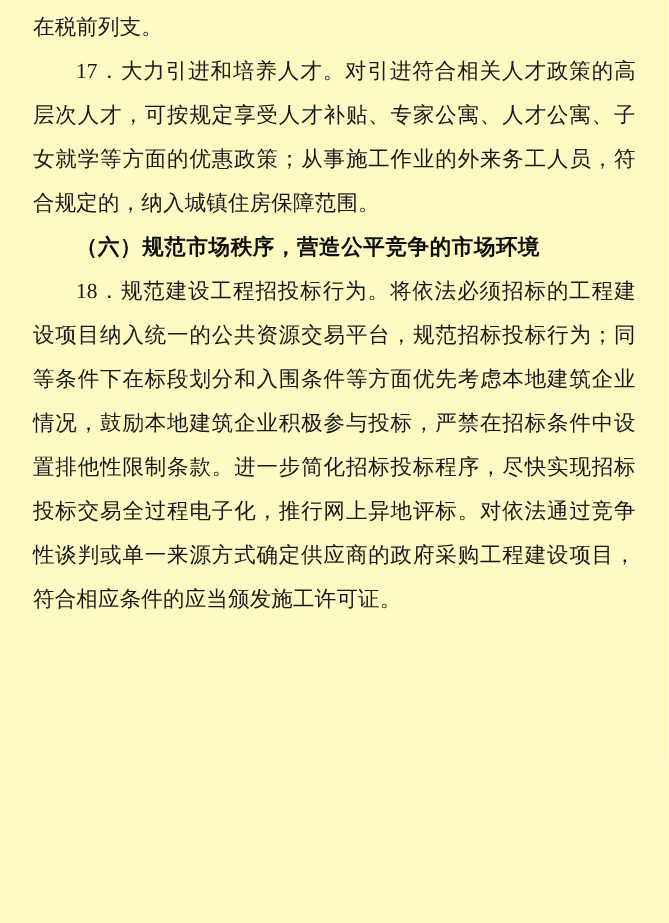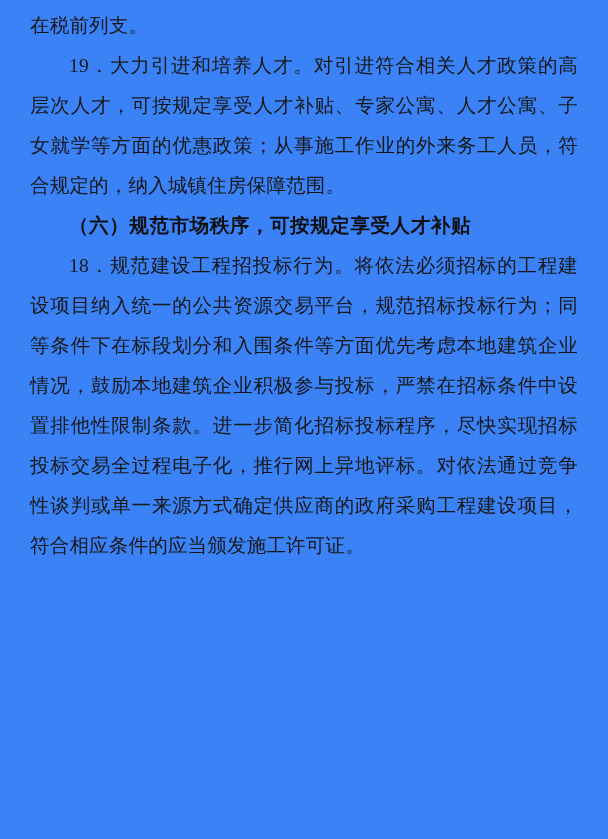--- a/index.html
+++ b/index.html
@@ -12,21 +12,21 @@
     height: 839px;
     overflow: hidden;
     font-family: "Liberation Serif", "DejaVu Serif", serif;
     color: #1b1b1b;
   }
   .page {
     width: 608px;
     height: 839px;
     box-sizing: border-box;
     padding: 6px 30px 0 30px;
-    background: #3b82f6;
+    background: #fef9c3;
   }
   .para {
     font-size: 19.5px;
     line-height: 40px;
     text-align: justify;
     text-justify: inter-ideograph;
     letter-spacing: 0.2px;
     margin: 0;
     color: #171717;
     font-weight: 500;
@@ -45,19 +45,19 @@
   }
 </style>
 </head>
 <body>
 
 <div class="page">
 
   <p class="para">在税前列支。</p>
 
 
-  <p class="para indent">19．大力引进和培养人才。对引进符合相关人才政策的高层次人才，可按规定享受人才补贴、专家公寓、人才公寓、子女就学等方面的优惠政策；从事施工作业的外来务工人员，符合规定的，纳入城镇住房保障范围。</p>
+  <p class="para indent">17．大力引进和培养人才。对引进符合相关人才政策的高层次人才，可按规定享受人才补贴、专家公寓、人才公寓、子女就学等方面的优惠政策；从事施工作业的外来务工人员，符合规定的，纳入城镇住房保障范围。</p>
 
-  <p class="heading">（六）规范市场秩序，可按规定享受人才补贴</p>
+  <p class="heading">（六）规范市场秩序，营造公平竞争的市场环境</p>
 
   <p class="para indent">18．规范建设工程招投标行为。将依法必须招标的工程建设项目纳入统一的公共资源交易平台，规范招标投标行为；同等条件下在标段划分和入围条件等方面优先考虑本地建筑企业情况，鼓励本地建筑企业积极参与投标，严禁在招标条件中设置排他性限制条款。进一步简化招标投标程序，尽快实现招标投标交易全过程电子化，推行网上异地评标。对依法通过竞争性谈判或单一来源方式确定供应商的政府采购工程建设项目，符合相应条件的应当颁发施工许可证。</p>
 
 </div>
 
 </body></html>

